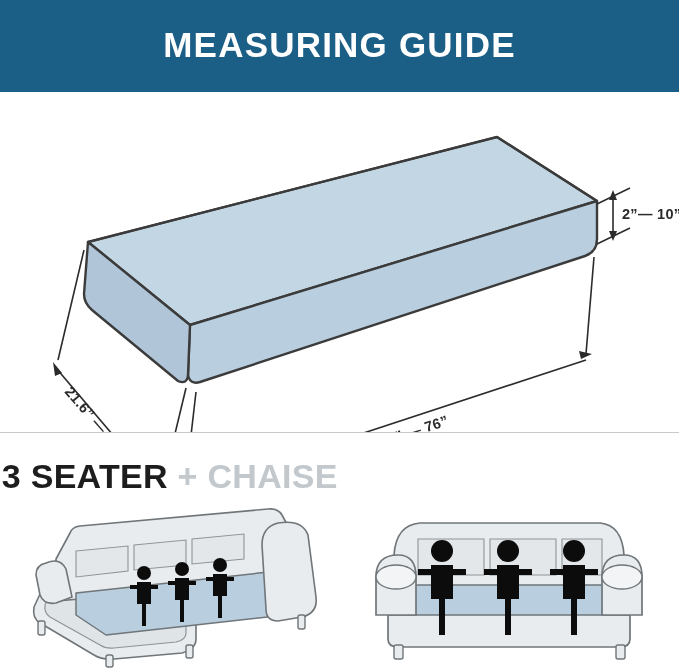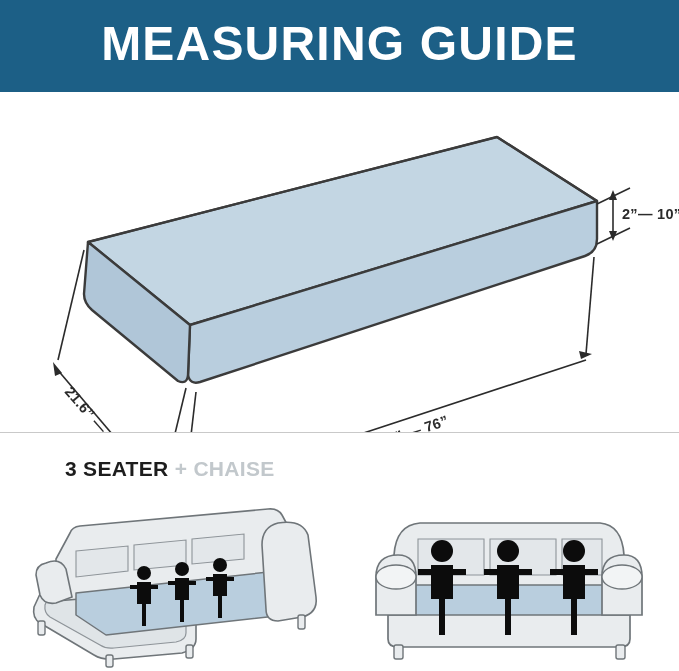--- a/index.html
+++ b/index.html
@@ -28,21 +28,21 @@
     top: 0;
     width: 679px;
     height: 92px;
     background: #1c5f86;
     display: flex;
     align-items: center;
     justify-content: center;
   }
   .header-title {
     color: #ffffff;
-    font-size: 48px;
+    font-size: 35px;
     font-weight: bold;
     letter-spacing: 1.2px;
     font-family: "Liberation Sans", sans-serif;
     text-align: center;
     line-height: 1;
     margin-top: -4px;
   }
 
   
   .cushion-area {
@@ -86,21 +86,21 @@
     position: relative;
     width: 50%;
     height: 100%;
   }
   .panel-title {
     position: absolute;
     top: 24px;
     left: 0;
     width: 100%;
     text-align: center;
-    font-size: 21px;
+    font-size: 34px;
     font-weight: bold;
     color: #1d1d1d;
     letter-spacing: 0.3px;
     font-family: "Liberation Sans", sans-serif;
   }
   .panel-title .muted {
     color: #c2c8cc;
   }
   .panel-figure {
     position: absolute;

